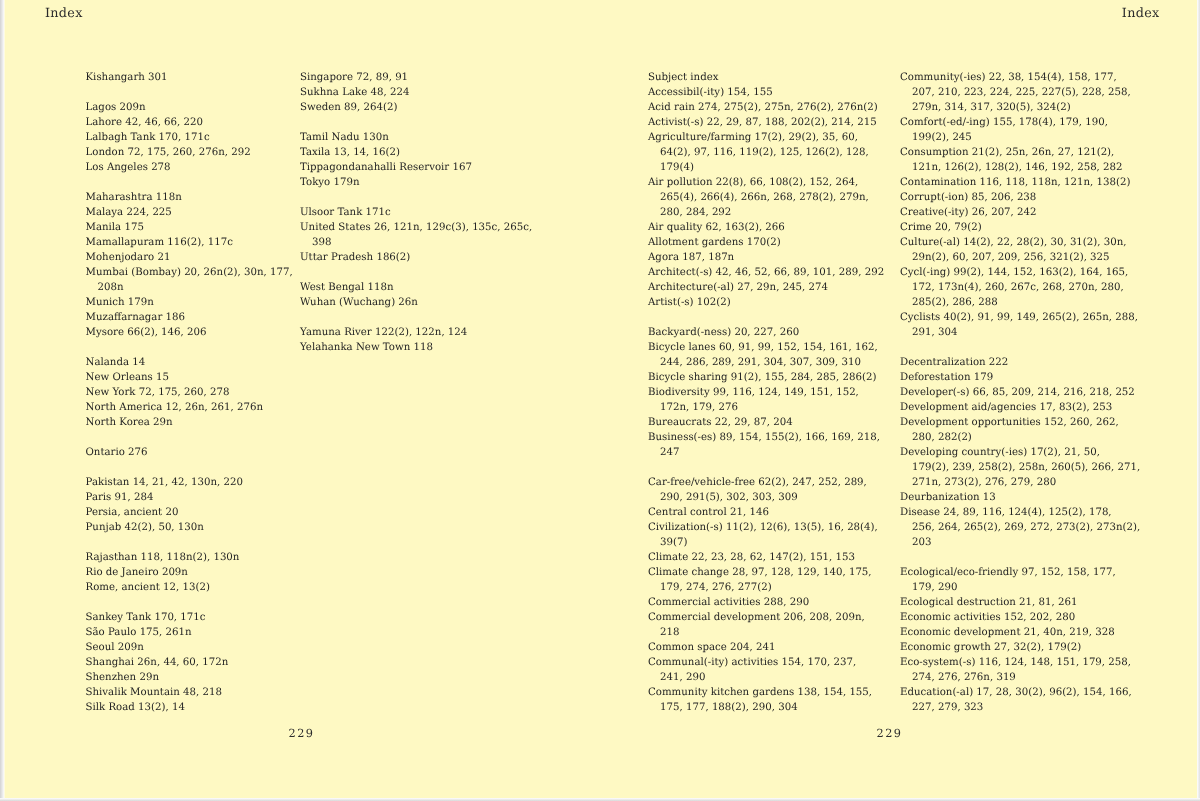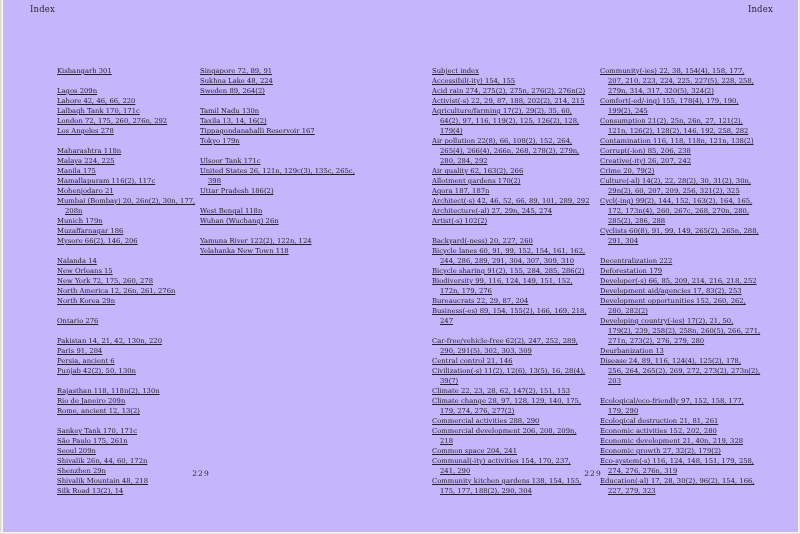--- a/index.html
+++ b/index.html
@@ -1,35 +1,35 @@
 <!DOCTYPE html>
 <html><head>
 <meta charset="utf-8">
 <style>
   html,body{margin:0;padding:0}
   body{
     width:800px;height:534px;position:relative;overflow:hidden;
     background:#ffffff;color:#222222;
     font-family:"DejaVu Serif","Liberation Serif",serif;
   }
-  .spread{position:absolute;inset:0;background:#c4b5fd}
+  .spread{position:absolute;inset:0;background:#fef9c3}
   .edge{position:absolute;pointer-events:none}
   .edge-left{left:0;top:0;width:3px;height:100%;background:linear-gradient(90deg,#d2d2d2,#ffffff)}
   .edge-right{right:0;top:0;width:2px;height:100%;background:linear-gradient(270deg,#e0e0e0,#ffffff)}
   .edge-bottom{left:0;bottom:0;width:100%;height:2px;background:linear-gradient(0deg,#d8d8d8,#ffffff)}
   .running-head{position:absolute;top:4px;font-size:8.5px;letter-spacing:.2px;color:#2b2b2b}
   .head-left{left:30px}
   .head-right{right:27px;text-align:right}
-  .folio{position:absolute;top:469px;font-size:7.5px;letter-spacing:1px;color:#2b2b2b;transform:translateX(-50%)}
+  .folio{position:absolute;top:484px;font-size:7.5px;letter-spacing:1px;color:#2b2b2b;transform:translateX(-50%)}
   .folio-left{left:201px}
   .folio-right{left:593px}
   .index-column{
-    position:absolute;top:66px;
+    position:absolute;top:46px;
     font-size:6.8px;line-height:10px;letter-spacing:0;
-    white-space:nowrap;color:#242424;text-decoration:underline;
+    white-space:nowrap;color:#242424;
   }
   .col-1{left:57px;width:143px}
   .col-2{left:200px;width:150px}
   .col-3{left:432px;width:163px}
   .col-4{left:600px;width:160px}
   .line{height:10px}
   .line.indent{padding-left:8px}
   .gap{height:10px}
 </style>
 </head>
@@ -62,31 +62,31 @@
         <div class="line">Nalanda 14</div>
         <div class="line">New Orleans 15</div>
         <div class="line">New York 72, 175, 260, 278</div>
         <div class="line">North America 12, 26n, 261, 276n</div>
         <div class="line">North Korea 29n</div>
         <div class="gap"></div>
         <div class="line">Ontario 276</div>
         <div class="gap"></div>
         <div class="line">Pakistan 14, 21, 42, 130n, 220</div>
         <div class="line">Paris 91, 284</div>
-        <div class="line">Persia, ancient 6</div>
+        <div class="line">Persia, ancient 20</div>
         <div class="line">Punjab 42(2), 50, 130n</div>
         <div class="gap"></div>
         <div class="line">Rajasthan 118, 118n(2), 130n</div>
         <div class="line">Rio de Janeiro 209n</div>
         <div class="line">Rome, ancient 12, 13(2)</div>
         <div class="gap"></div>
         <div class="line">Sankey Tank 170, 171c</div>
         <div class="line">São Paulo 175, 261n</div>
         <div class="line">Seoul 209n</div>
-        <div class="line">Shivalik 26n, 44, 60, 172n</div>
+        <div class="line">Shanghai 26n, 44, 60, 172n</div>
         <div class="line">Shenzhen 29n</div>
         <div class="line">Shivalik Mountain 48, 218</div>
         <div class="line">Silk Road 13(2), 14</div>
       </div>
     <div class="index-column col-2">
         <div class="line">Singapore 72, 89, 91</div>
         <div class="line">Sukhna Lake 48, 224</div>
         <div class="line">Sweden 89, 264(2)</div>
         <div class="gap"></div>
         <div class="line">Tamil Nadu 130n</div>
@@ -165,21 +165,21 @@
         <div class="line indent">121n, 126(2), 128(2), 146, 192, 258, 282</div>
         <div class="line">Contamination 116, 118, 118n, 121n, 138(2)</div>
         <div class="line">Corrupt(-ion) 85, 206, 238</div>
         <div class="line">Creative(-ity) 26, 207, 242</div>
         <div class="line">Crime 20, 79(2)</div>
         <div class="line">Culture(-al) 14(2), 22, 28(2), 30, 31(2), 30n,</div>
         <div class="line indent">29n(2), 60, 207, 209, 256, 321(2), 325</div>
         <div class="line">Cycl(-ing) 99(2), 144, 152, 163(2), 164, 165,</div>
         <div class="line indent">172, 173n(4), 260, 267c, 268, 270n, 280,</div>
         <div class="line indent">285(2), 286, 288</div>
-        <div class="line">Cyclists 60(8), 91, 99, 149, 265(2), 265n, 288,</div>
+        <div class="line">Cyclists 40(2), 91, 99, 149, 265(2), 265n, 288,</div>
         <div class="line indent">291, 304</div>
         <div class="gap"></div>
         <div class="line">Decentralization 222</div>
         <div class="line">Deforestation 179</div>
         <div class="line">Developer(-s) 66, 85, 209, 214, 216, 218, 252</div>
         <div class="line">Development aid/agencies 17, 83(2), 253</div>
         <div class="line">Development opportunities 152, 260, 262,</div>
         <div class="line indent">280, 282(2)</div>
         <div class="line">Developing country(-ies) 17(2), 21, 50,</div>
         <div class="line indent">179(2), 239, 258(2), 258n, 260(5), 266, 271,</div>

